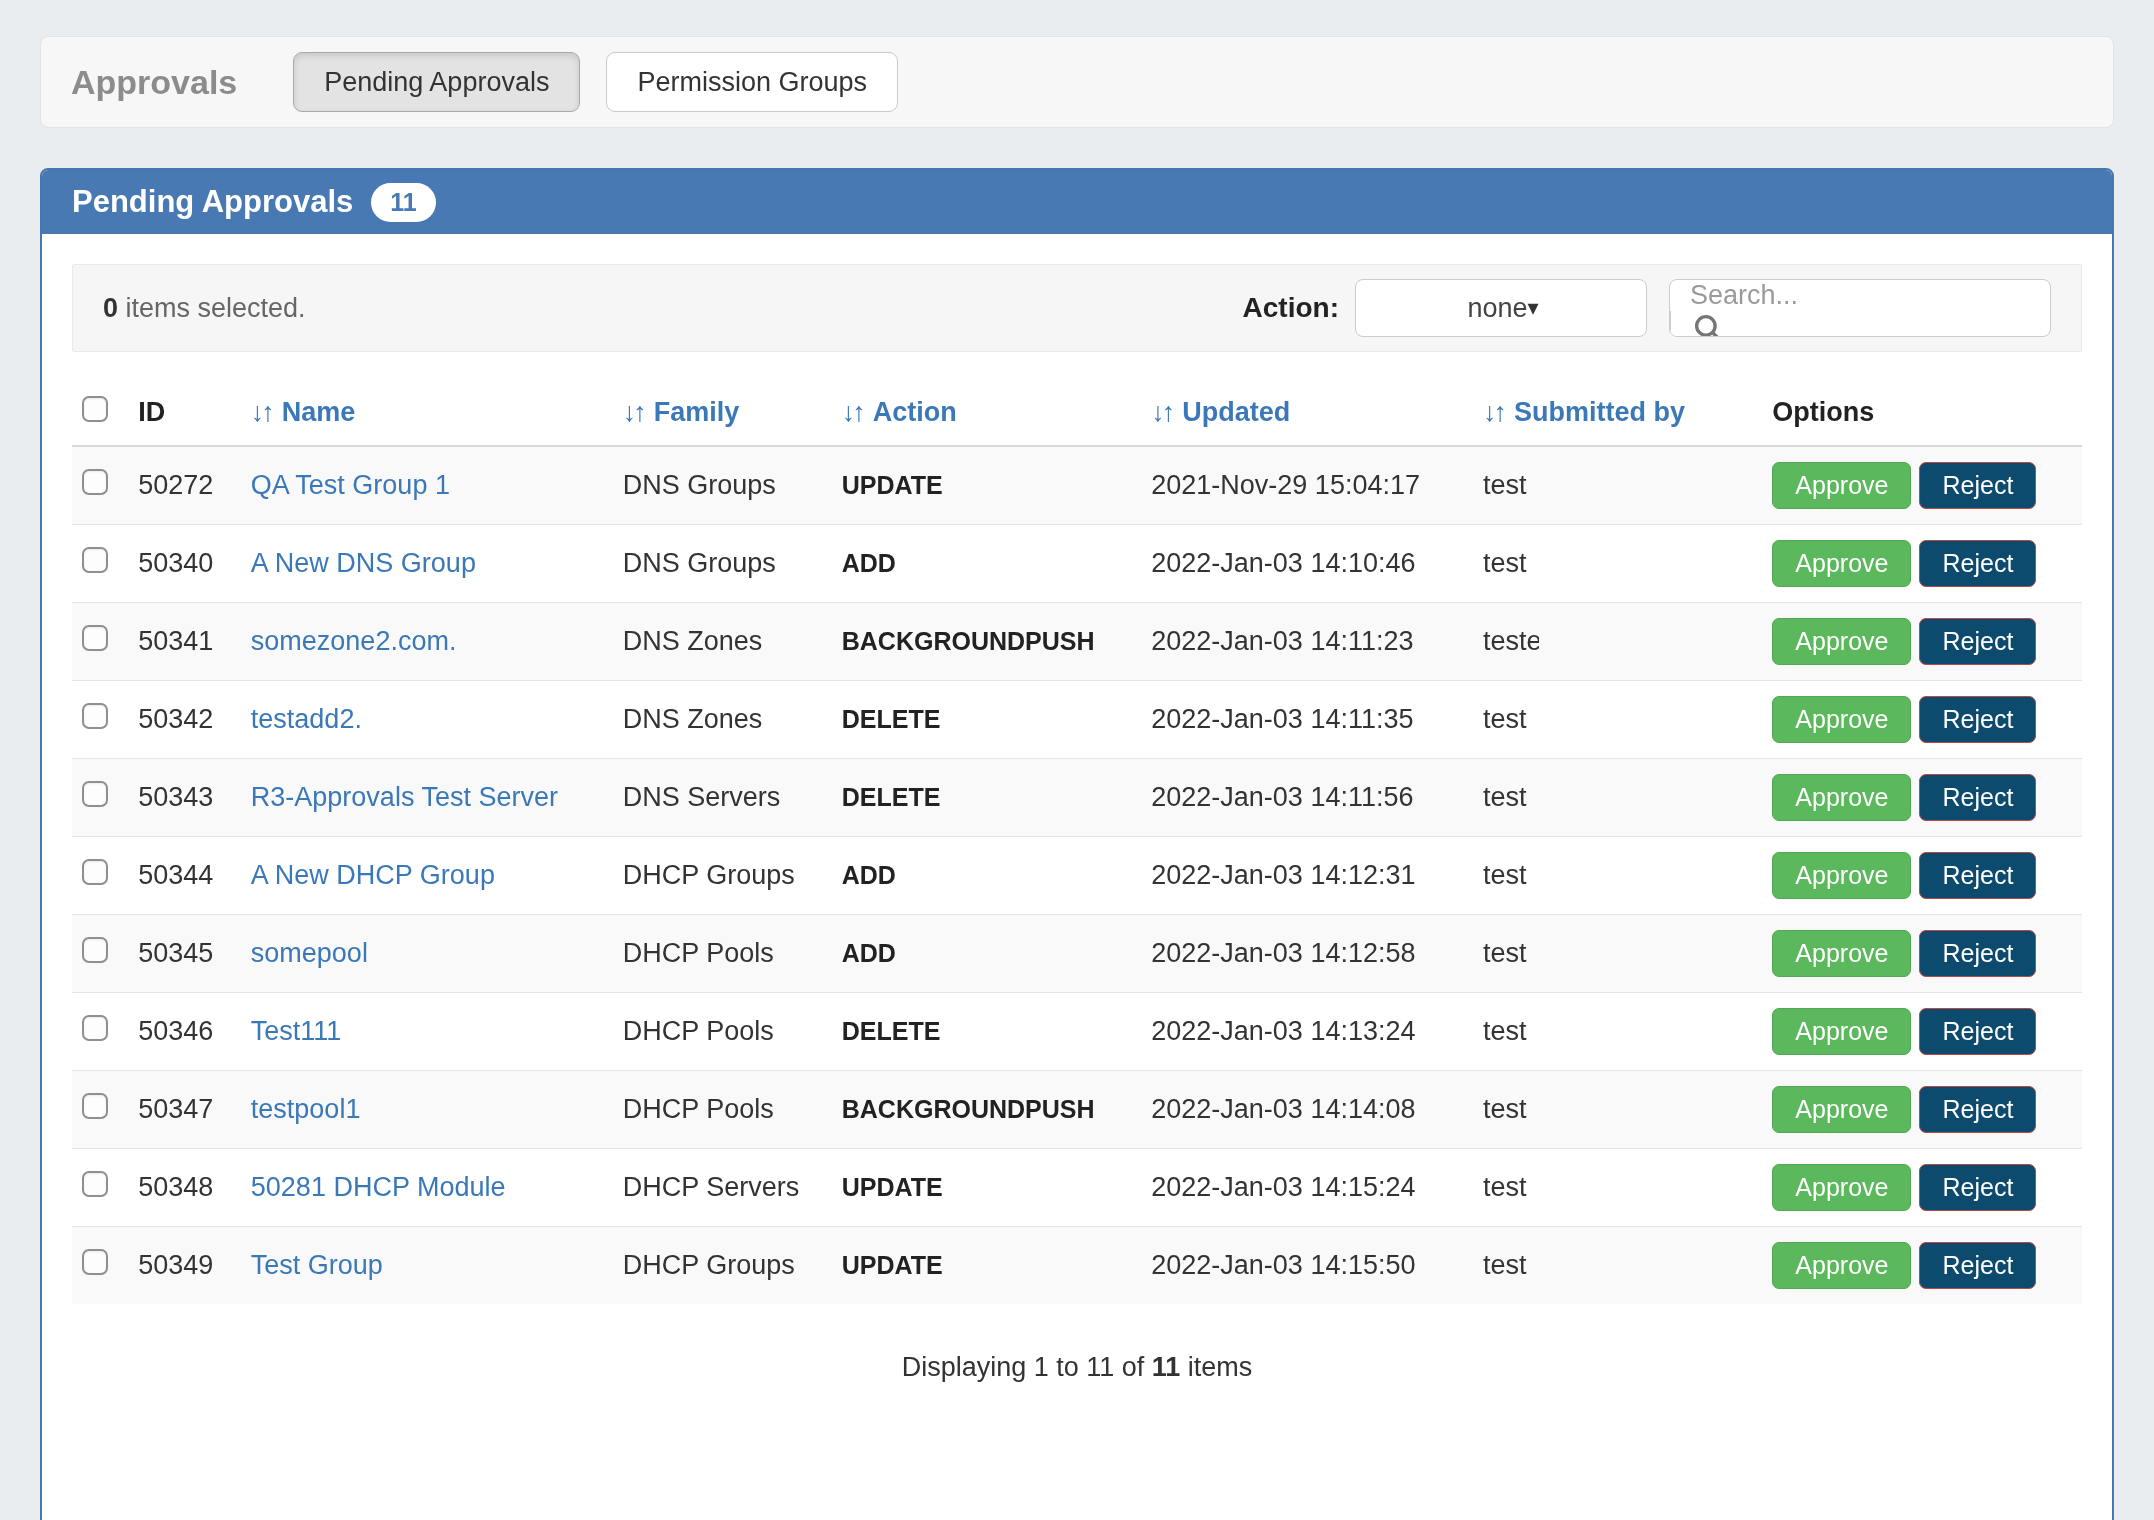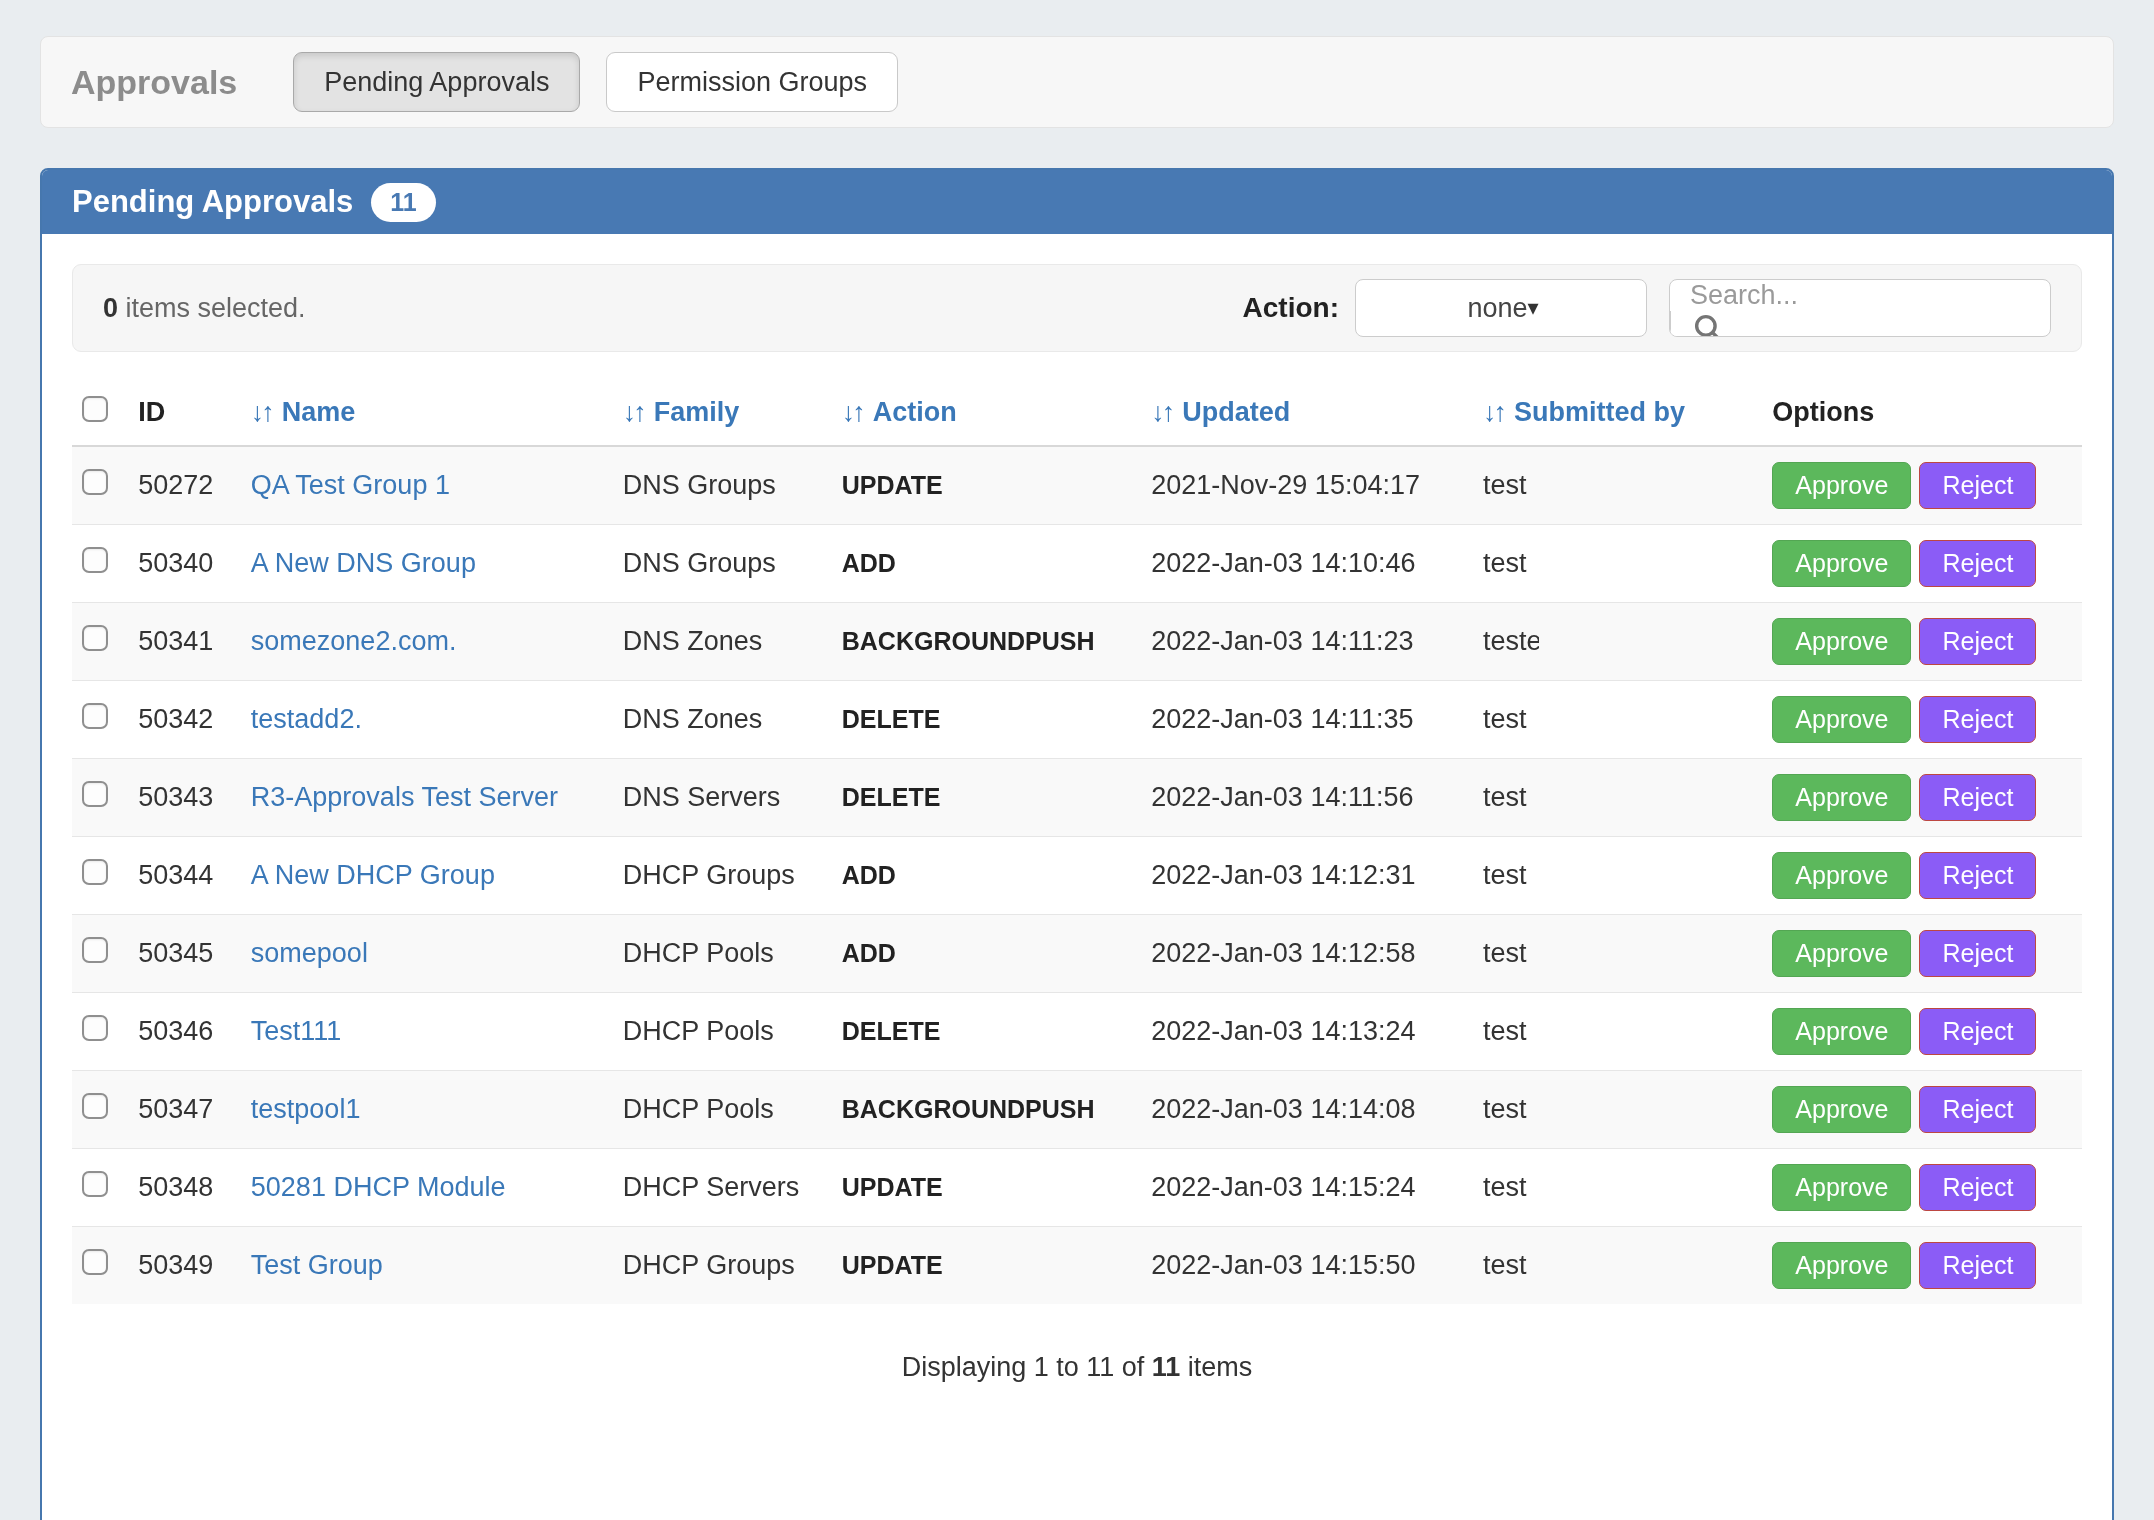--- a/index.html
+++ b/index.html
@@ -52,21 +52,21 @@
     font-size:25px; font-weight:700;
     border-radius:999px; padding:5px 19px;
     margin-left:18px;
   }
   .panel-body { padding:30px 30px 0; }
 
   
   .toolbar {
     background:#f6f6f6;
     border:1px solid #e9e9e9;
-    border-radius:9px;
+    border-radius:2px;
     height:88px;
     display:flex; align-items:center; justify-content:space-between;
     padding:0 30px;
     margin-bottom:34px;
   }
   .sel { font-size:27px; color:#666; }
   .sel b { color:#333; }
   .controls { display:flex; align-items:center; }
   .action-label { font-size:28px; font-weight:700; color:#222; margin-right:16px; }
   .select {
@@ -114,21 +114,21 @@
     background:#fdfdfd; display:inline-block; cursor:pointer;
     box-shadow:inset 0 1px 2px rgba(0,0,0,.08);
   }
   .clip { display:inline-block; max-width:56px; overflow:hidden; white-space:nowrap; vertical-align:bottom; }
   .btn {
     font-family:inherit; font-size:25px; color:#fff;
     border:none; border-radius:7px; height:47px; padding:0 22px;
     cursor:pointer;
   }
   .btn-approve { background:#5cb85c; border:1px solid #53a653; margin-right:8px; }
-  .btn-reject  { background:#8b5cf6; border:1px solid #bd4742; }
+  .btn-reject  { background:#0c4a6e; border:1px solid #bd4742; }
 
   .tfoot {
     text-align:center; font-size:27px; color:#333;
     margin-top:48px; padding-bottom:150px;
   }
 </style>
 </head>
 <body>
 
 <header class="topbar">

